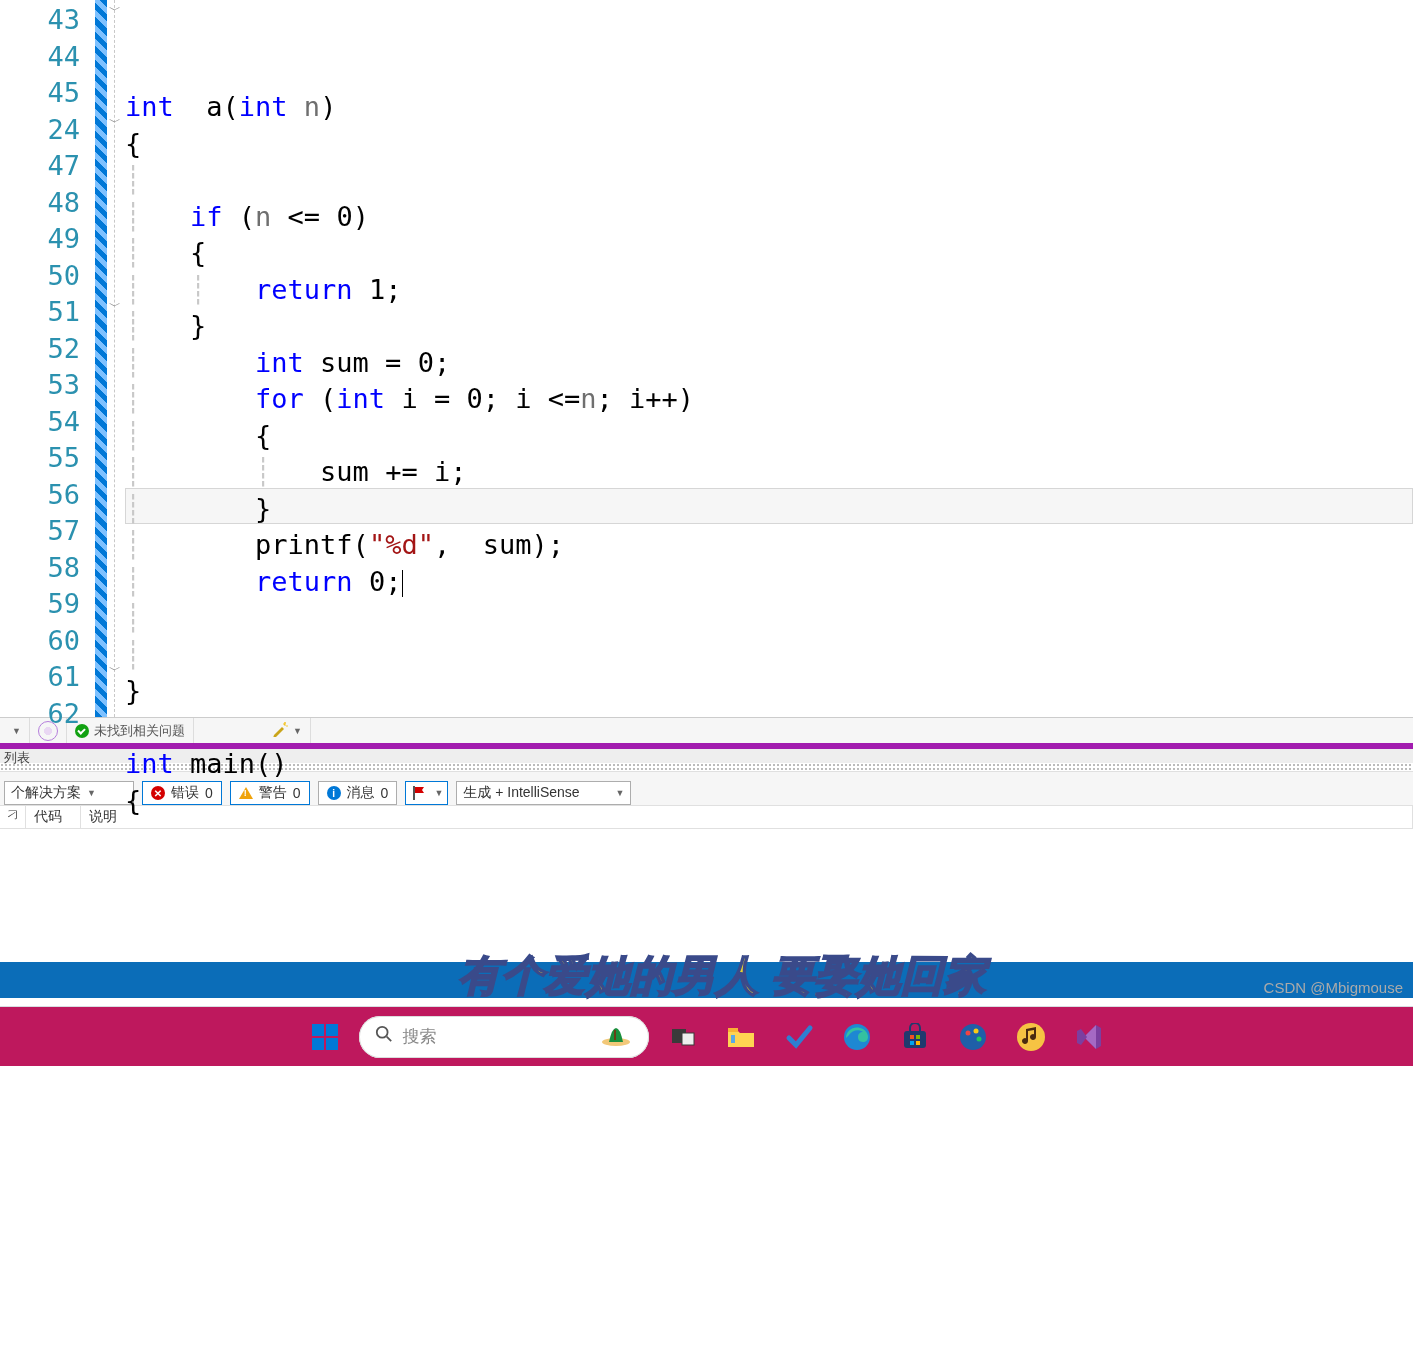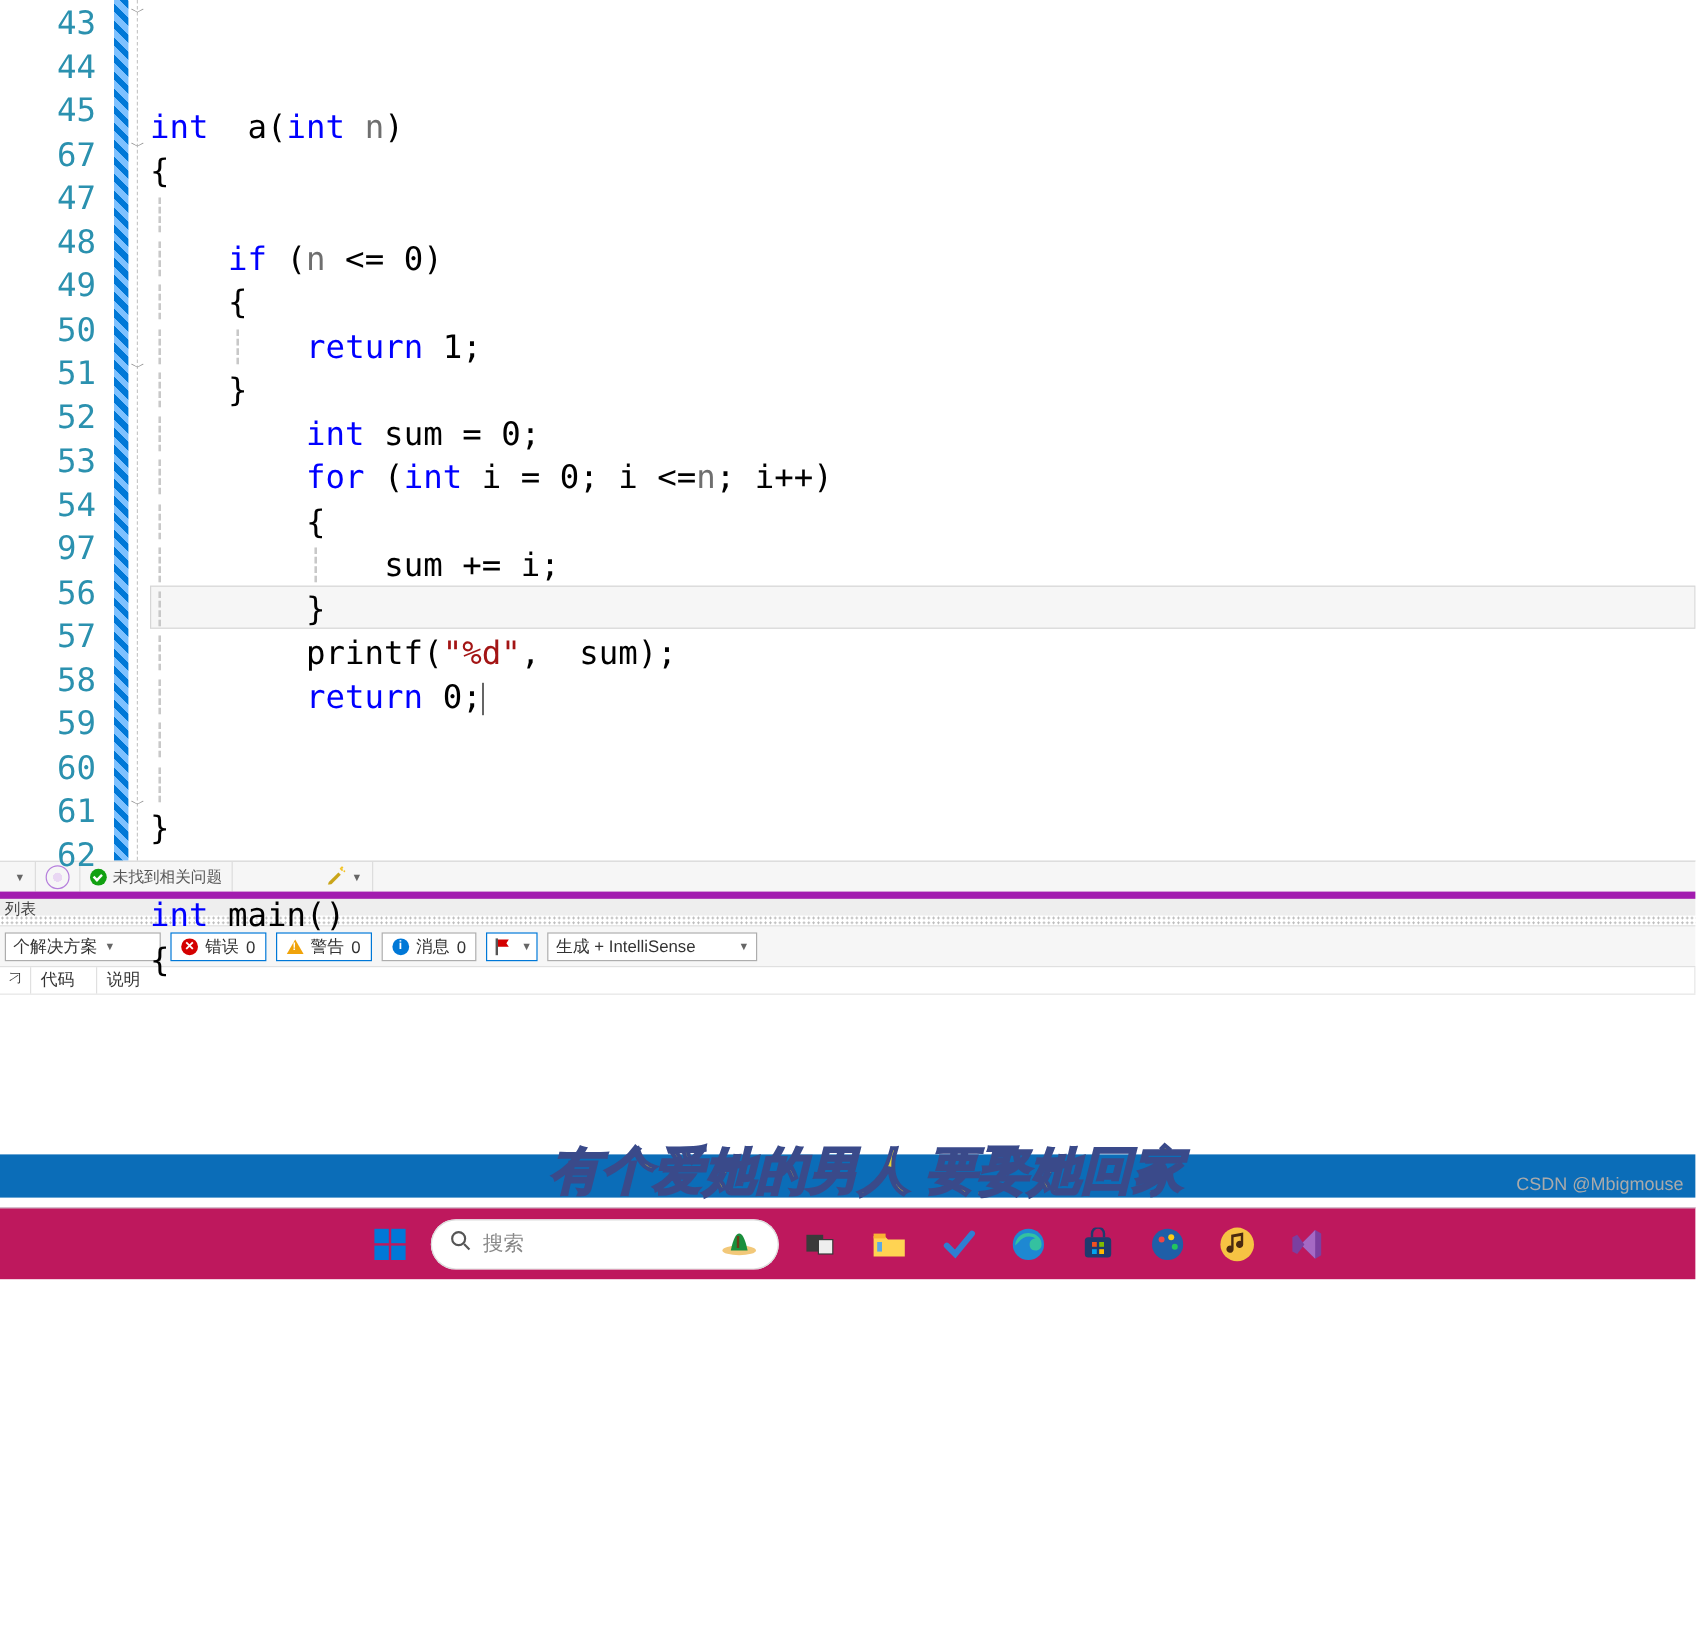--- a/index.html
+++ b/index.html
@@ -21,21 +21,21 @@
   .info-bar { height:26px; border-top:1px solid #ccc; background:#f6f6f6; display:flex; align-items:center; font-size:13px; color:#555; }
   .info-bar .seg { display:flex; align-items:center; gap:5px; padding:0 8px; border-right:1px solid #ddd; height:100%; }
   .chk-ic { width:14px; height:14px; border-radius:50%; background:#12a112; position:relative; }
   .chk-ic::after { content:""; position:absolute; left:3px; top:4px; width:5px; height:3px; border-left:2px solid #fff; border-bottom:2px solid #fff; transform:rotate(-45deg); }
   .magic-ic svg { width:16px; height:16px; }
   .brain-ic { width:20px; height:20px; border-radius:50%; border:1.5px solid #b57edc; display:inline-block; background:radial-gradient(circle,#e9d7f3 30%,transparent 31%); }
 
   .list-header { height:20px; background:#eee; border-top:6px solid #a21caf; padding-left:4px; font-size:13px; color:#444; letter-spacing:0; }
   .dots { background-image:radial-gradient(#bbb 1px, transparent 1px); background-size:4px 4px; height:8px; }
 
-  .filter-bar { height:34px; background:#f6f6f6; border-top:1px solid #e0e0e0; display:flex; align-items:center; gap:8px; padding:0 4px; font-size:14px; }
+  .filter-bar { height:34px; background:#f6f6f6; border-top:1px solid #e0e0e0; display:flex; align-items:flex-end; gap:8px; padding:0 4px; font-size:14px; }
   .combo { border:1px solid #adadad; background:#fff; height:24px; display:flex; align-items:center; padding:0 6px; gap:6px; color:#333; }
   .combo .caret { font-size:9px; color:#666; }
   .btn { border:1px solid #0078d7; background:#fff; height:24px; display:flex; align-items:center; padding:0 8px; gap:6px; color:#333; cursor:pointer; }
   .err-ic { width:14px; height:14px; border-radius:50%; background:#d40000; color:#fff; font-size:10px; font-weight:bold; display:flex; align-items:center; justify-content:center; }
   .warn-ic { width:0; height:0; border-left:7px solid transparent; border-right:7px solid transparent; border-bottom:12px solid #f0a30a; position:relative; }
   .warn-ic::after { content:"!"; position:absolute; left:-2px; top:1px; font-size:9px; color:#fff; font-weight:bold; }
   .info-ic { width:14px; height:14px; border-radius:50%; background:#0078d7; color:#fff; font-size:10px; font-weight:bold; display:flex; align-items:center; justify-content:center; }
   .flag-ic { width:18px; height:18px; display:flex; align-items:center; justify-content:center; color:#d40000; }
 
   .col-headers { height:24px; background:#fff; border-top:1px solid #e0e0e0; border-bottom:1px solid #e0e0e0; display:flex; font-size:14px; color:#333; }
@@ -57,30 +57,30 @@
 </head>
 <body>
 
 <div class="root">
 
   <div class="editor-area">
     <div class="gutter">
       <div class="ln">43</div>
       <div class="ln">44</div>
       <div class="ln">45</div>
-      <div class="ln">67</div>
+      <div class="ln">24</div>
       <div class="ln">47</div>
       <div class="ln">48</div>
       <div class="ln">49</div>
       <div class="ln">50</div>
       <div class="ln">51</div>
       <div class="ln">52</div>
       <div class="ln">53</div>
       <div class="ln">54</div>
-      <div class="ln">97</div>
+      <div class="ln">55</div>
       <div class="ln">56</div>
       <div class="ln">57</div>
       <div class="ln">58</div>
       <div class="ln">59</div>
       <div class="ln">60</div>
       <div class="ln">61</div>
       <div class="ln">62</div>
     </div>
     <div class="mod-stripe"></div>
     <div class="fold-gutter">

